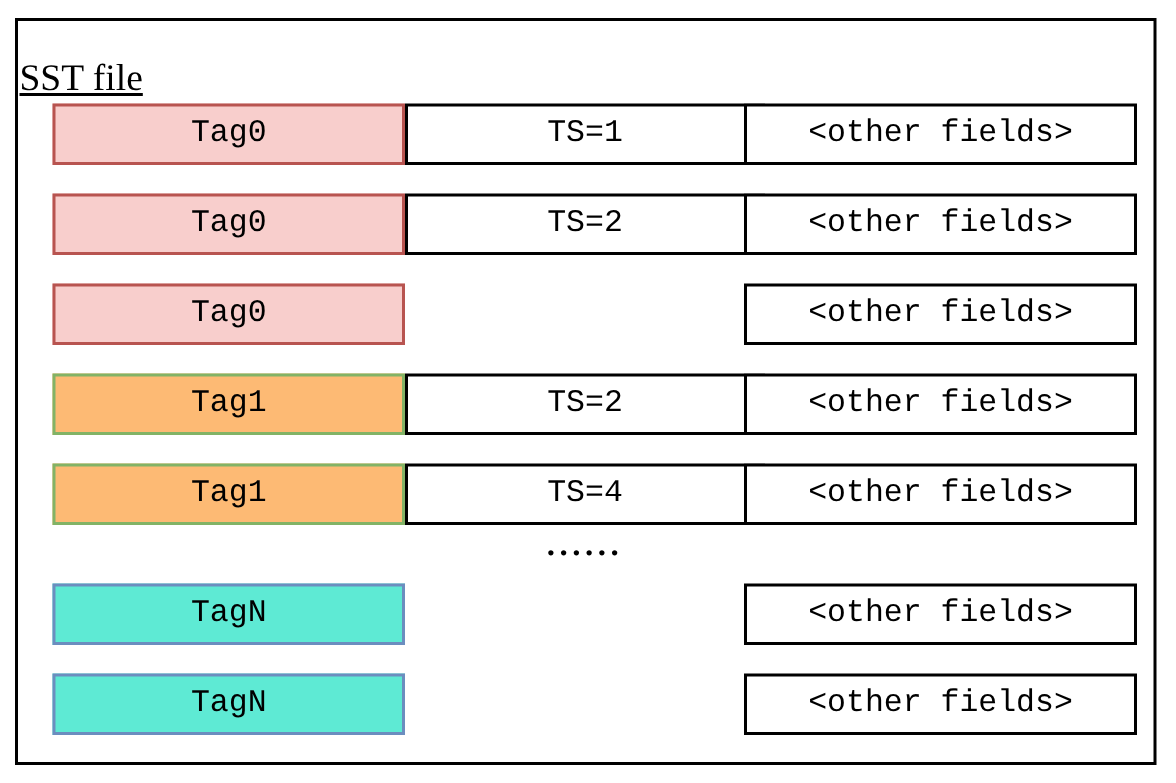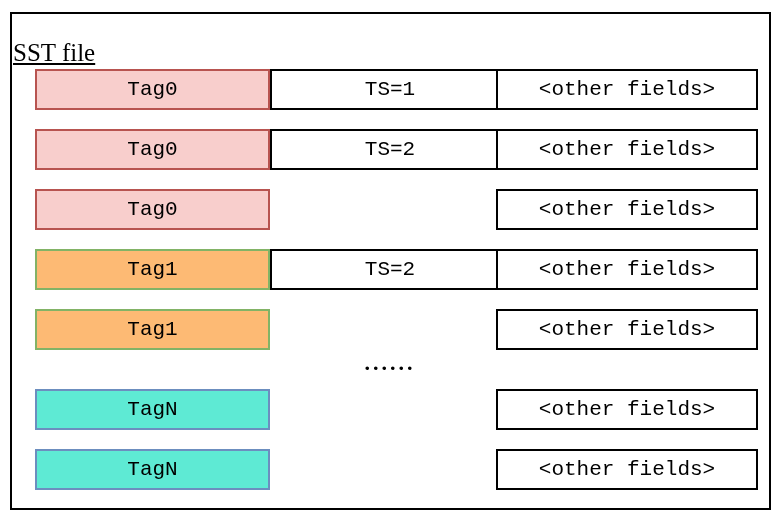--- a/index.html
+++ b/index.html
@@ -102,20 +102,21 @@
   </div>
 
   <div class="row" style="top:249px">
     <div class="cell cell-tag tag-green">Tag1</div>
     <div class="cell cell-ts">TS=2</div>
     <div class="cell cell-other">&lt;other fields&gt;</div>
   </div>
 
   <div class="row" style="top:309px">
     <div class="cell cell-tag tag-green">Tag1</div>
+    <div class="cell cell-ts">TS=4</div>
     <div class="cell cell-other">&lt;other fields&gt;</div>
   </div>
 
   <div class="ellipsis">......</div>
 
   <div class="row" style="top:389px">
     <div class="cell cell-tag tag-blue">TagN</div>
     <div class="cell cell-other">&lt;other fields&gt;</div>
   </div>
 

